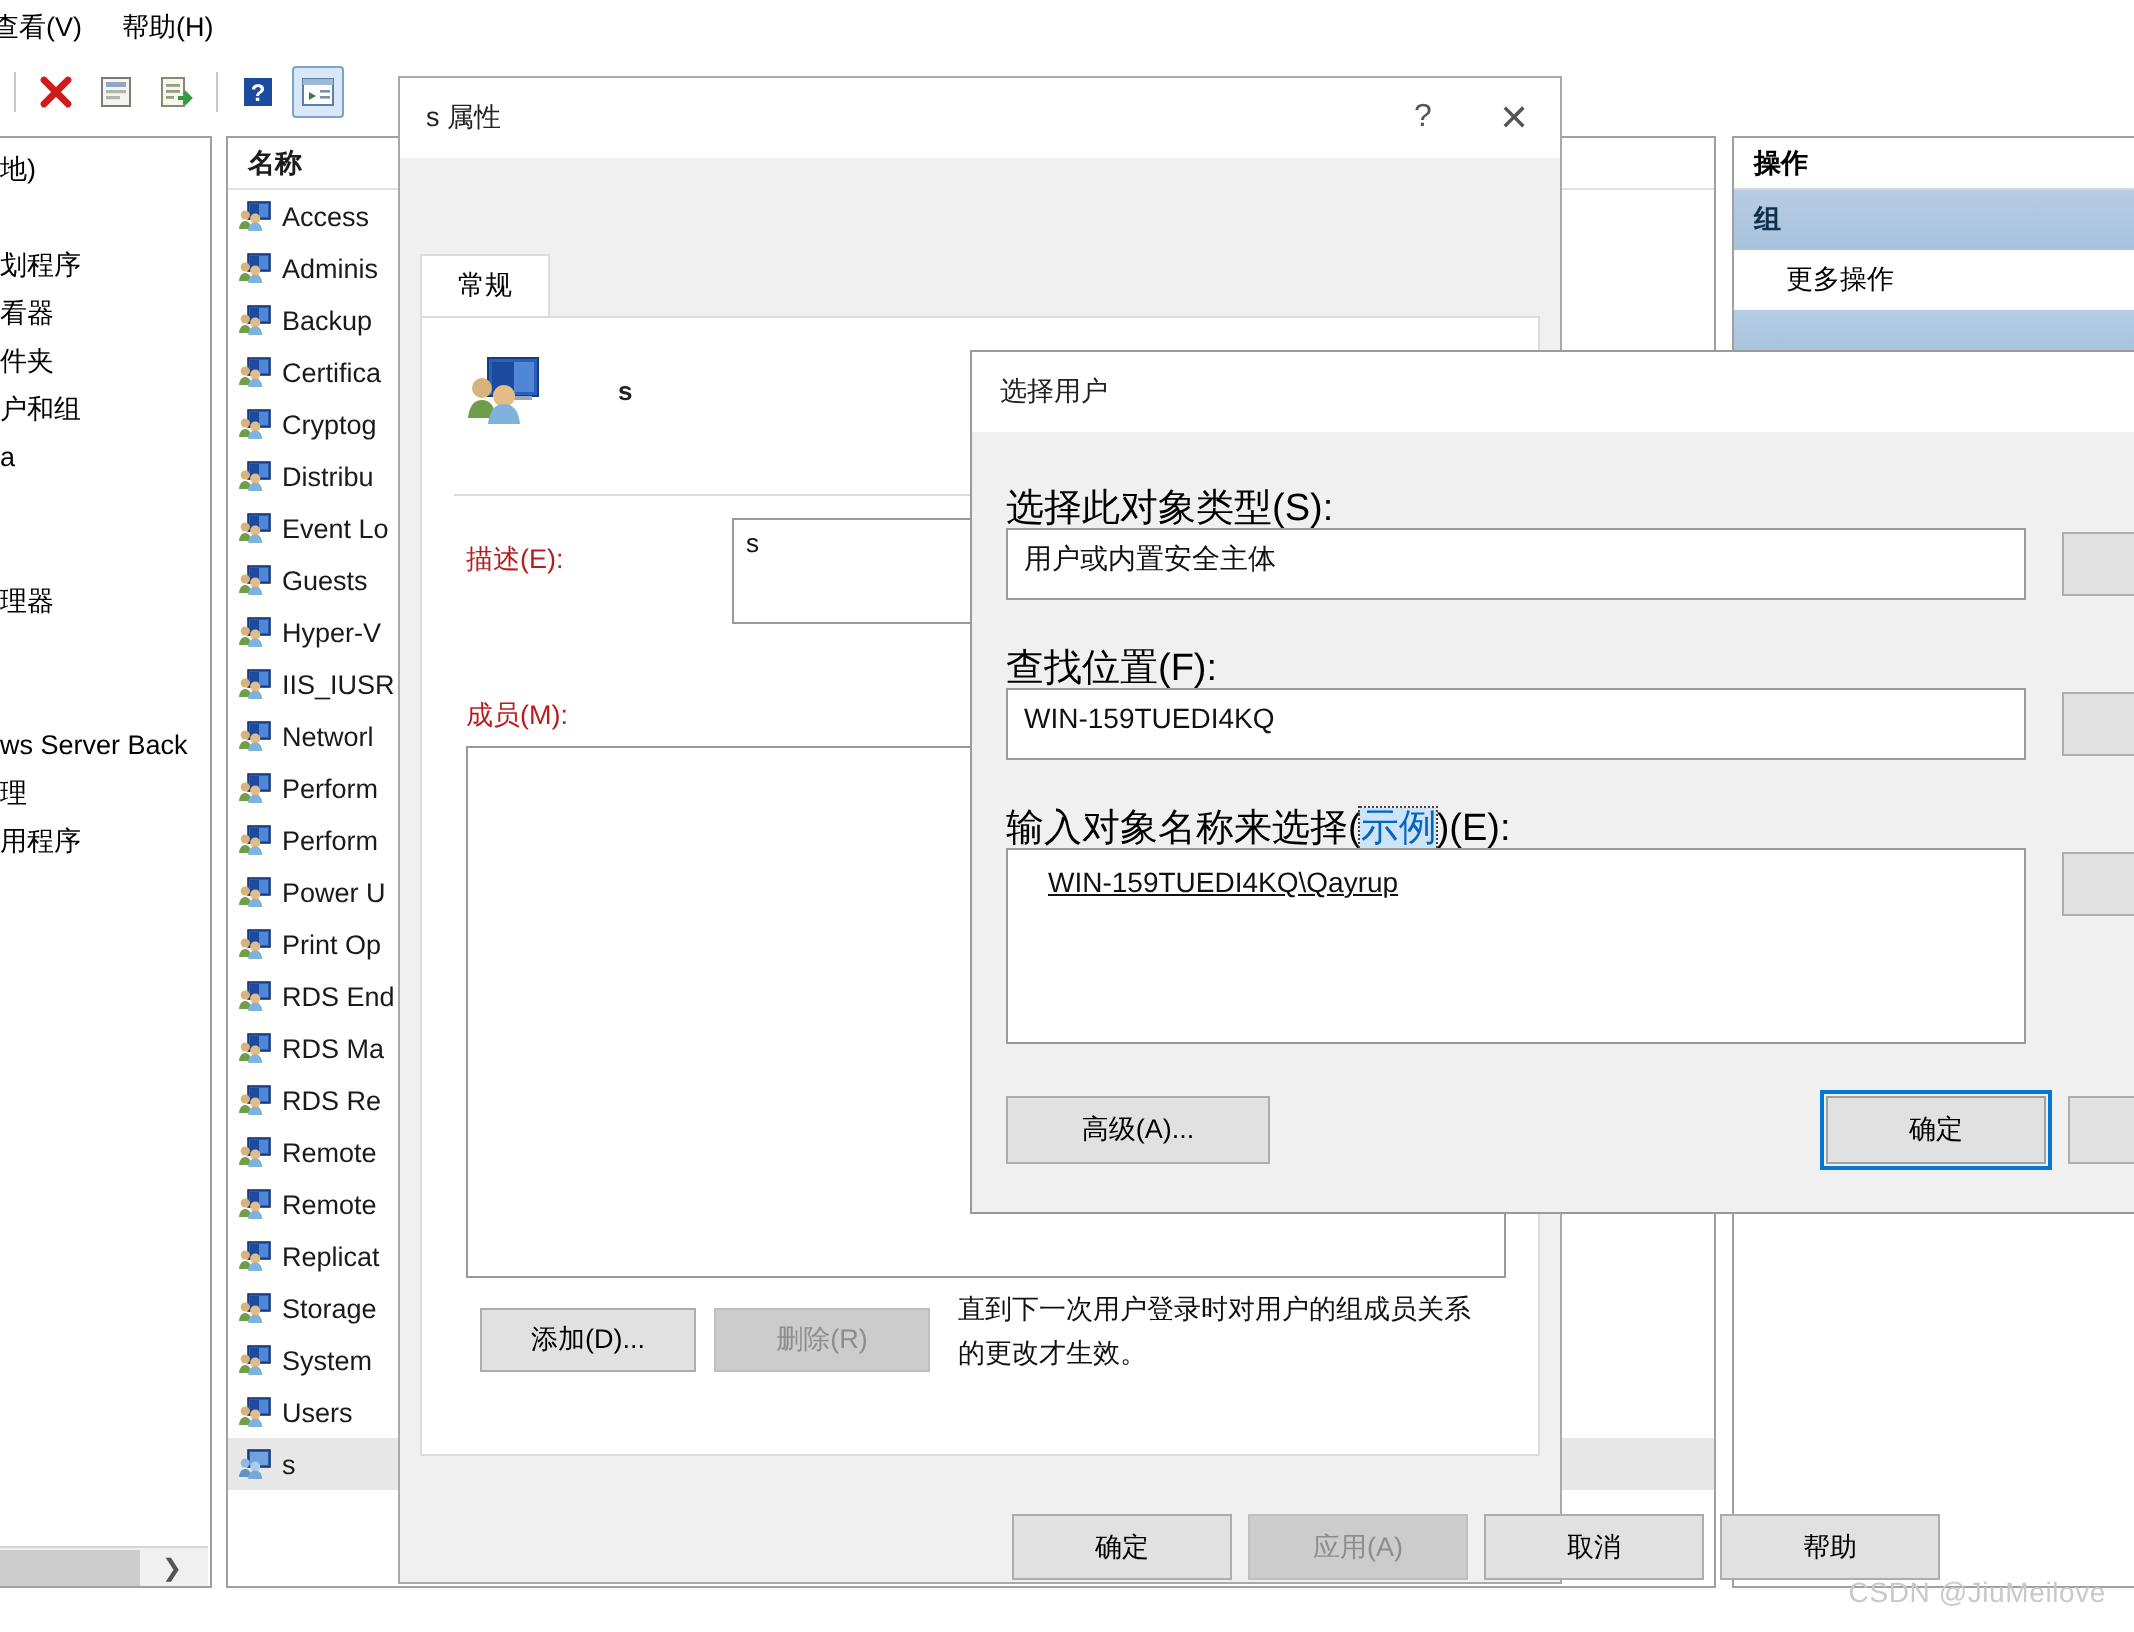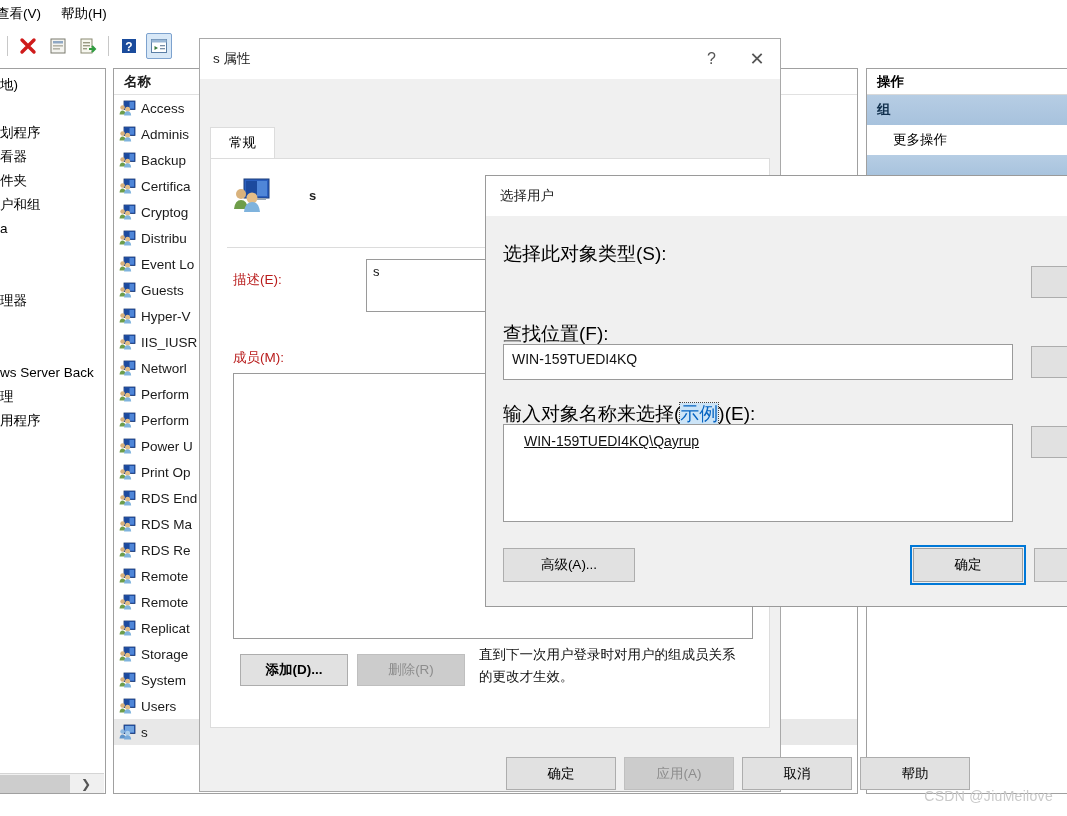--- a/index.html
+++ b/index.html
@@ -294,21 +294,21 @@
     position: absolute;
     left: 22px; top: 214px;
     width: 520px; height: 266px;
     background: #ffffff;
     border: 1px solid #9a9a9a;
     box-sizing: border-box;
   }
   #add-btn {
     position: absolute;
     left: 29px; top: 495px;
-    width: 108px; height: 32px; font-weight: bold;
+    width: 108px; height: 32px;
   }
   #remove-btn {
     position: absolute;
     left: 146px; top: 495px;
     width: 108px; height: 32px;
   }
   #member-note {
     position: absolute;
     left: 268px; top: 485px;
     width: 268px;
@@ -867,20 +867,21 @@
     </div>
   </div>
 </div>
 
 <div id="select-dialog">
   <div id="select-titlebar">
     <div id="select-title">选择用户</div>
   </div>
 
   <div class="sel-label" id="type-label">选择此对象类型(S):</div>
+  <div class="sel-input" id="type-input">用户或内置安全主体</div>
   <div class="btn sel-right-btn" id="type-btn">对象类</div>
 
   <div class="sel-label" id="loc-label">查找位置(F):</div>
   <div class="sel-input" id="loc-input">WIN-159TUEDI4KQ</div>
   <div class="btn sel-right-btn" id="loc-btn">位置</div>
 
   <div class="sel-label" id="name-label">
     <span>输入对象名称来选择(</span><span class="hyperlink">示例</span><span>)(E):</span>
   </div>
   <div class="sel-input" id="name-input">

